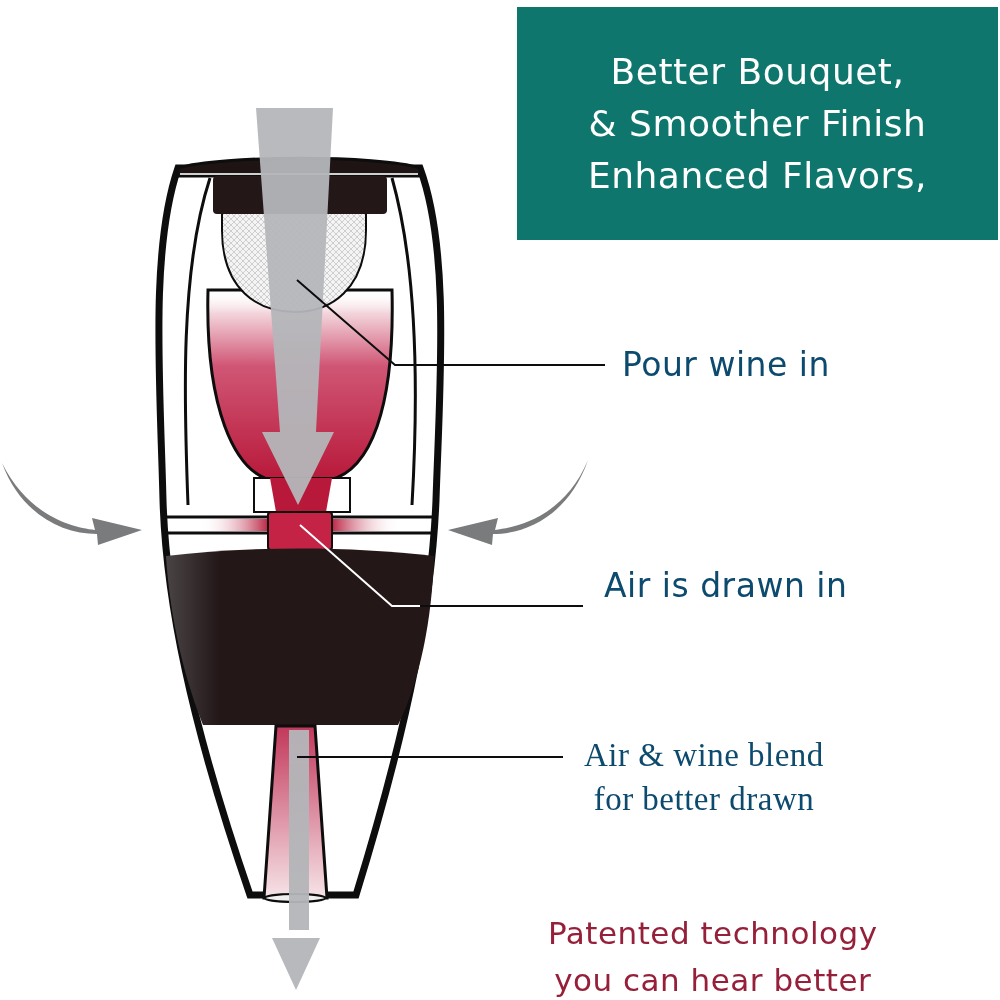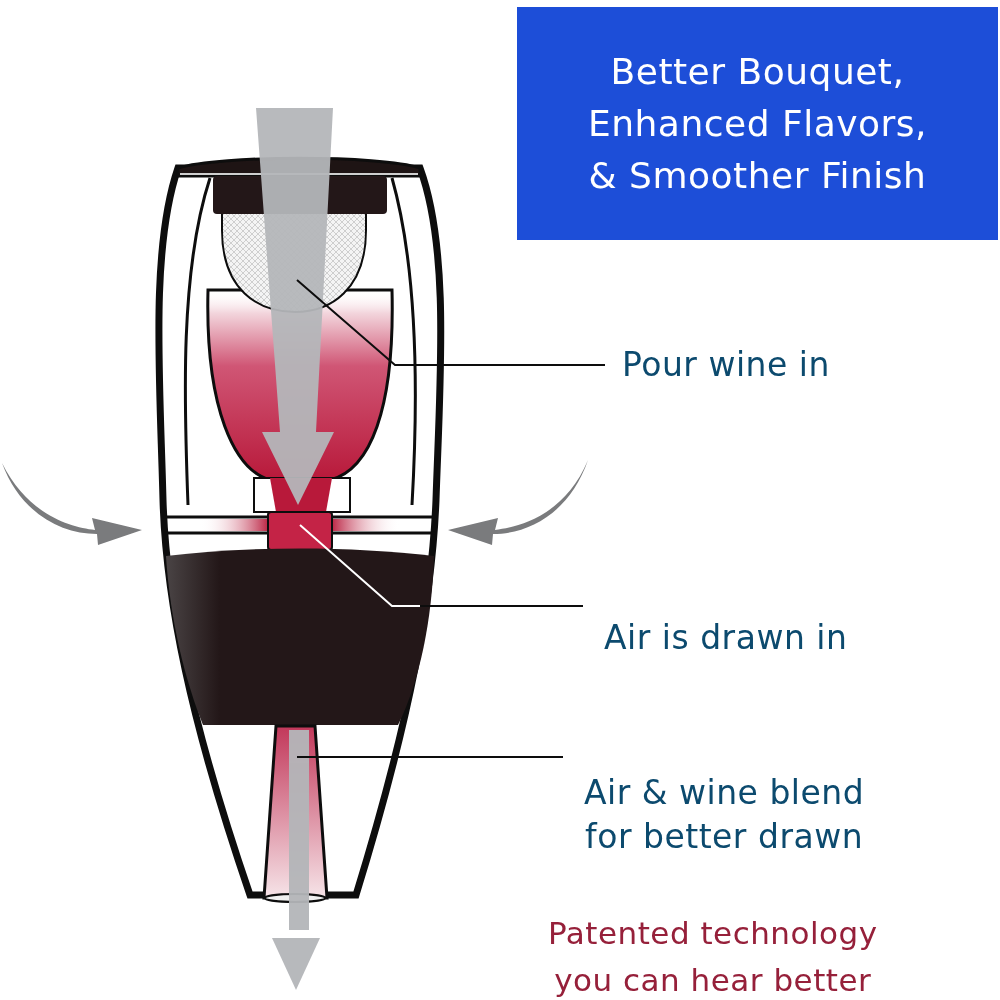--- a/index.html
+++ b/index.html
@@ -1,28 +1,28 @@
 <!DOCTYPE html>
 <html><head>
   <meta charset="utf-8">
   <style>
     html, body { margin: 0; padding: 0; background: #ffffff; }
     body { width: 1000px; height: 1000px; position: relative; overflow: hidden; font-family: "DejaVu Sans", sans-serif; }
     .illustration { position: absolute; left: 0; top: 0; width: 1000px; height: 1000px; }
     .banner {
       position: absolute; left: 517px; top: 7px; width: 481px; height: 233px;
-      background: #1d4ed8; color: #ffffff;
+      background: #0f766e; color: #ffffff;
       display: flex; flex-direction: column; align-items: center; justify-content: center;
       text-align: center;
     }
     .banner-line { font-size: 36px; line-height: 52px; letter-spacing: 0.5px; font-weight: 400; }
     .callout { position: absolute; color: #0c4a6e; font-size: 33px; line-height: 44px; letter-spacing: 0.5px; white-space: nowrap; }
     .callout-pour { left: 622px; top: 343px; }
-    .callout-air { left: 604px; top: 616px; }
-    .callout-blend { left: 584px; top: 771px; text-align: center; }
+    .callout-air { left: 604px; top: 564px; }
+    .callout-blend { left: 584px; top: 733px; text-align: center; font-family: Liberation Serif, serif; }
     .patent { position: absolute; left: 548px; top: 910px; color: #96203a; font-size: 31px; line-height: 47px; text-align: center; letter-spacing: 0.5px; white-space: nowrap; }
   </style>
 </head>
 <body>
 
 <svg class="illustration" viewBox="0 0 1000 1000" xmlns="http://www.w3.org/2000/svg">
   <defs>
     <linearGradient id="wineGrad" x1="0" y1="0" x2="0" y2="1">
       <stop offset="0" stop-color="#ffffff" stop-opacity="0"></stop>
       <stop offset="0.12" stop-color="#f3d6dd"></stop>
@@ -113,22 +113,22 @@
   <g fill="none" stroke-width="2">
     <polyline points="297,280 395,365 605,365" stroke="#0d0d0d"></polyline>
     <polyline points="300,525 392,606 430,606" stroke="#ffffff"></polyline>
     <line x1="420" y1="606" x2="583" y2="606" stroke="#0d0d0d"></line>
     <line x1="297" y1="757" x2="563" y2="757" stroke="#0d0d0d"></line>
   </g>
 </svg>
 
 <div class="banner">
   <div class="banner-line">Better Bouquet,</div>
+  <div class="banner-line">&amp; Smoother Finish</div>
   <div class="banner-line">Enhanced Flavors,</div>
-  <div class="banner-line">&amp; Smoother Finish</div>
 </div>
 
 <div class="callout callout-pour">Pour wine in</div>
 <div class="callout callout-air">Air is drawn in</div>
 <div class="callout callout-blend">
   <div>Air &amp; wine blend</div>
   <div>for better drawn</div>
 </div>
 
 <div class="patent">

